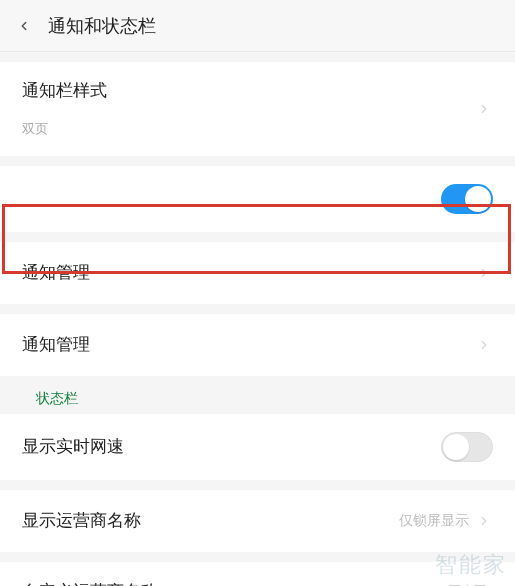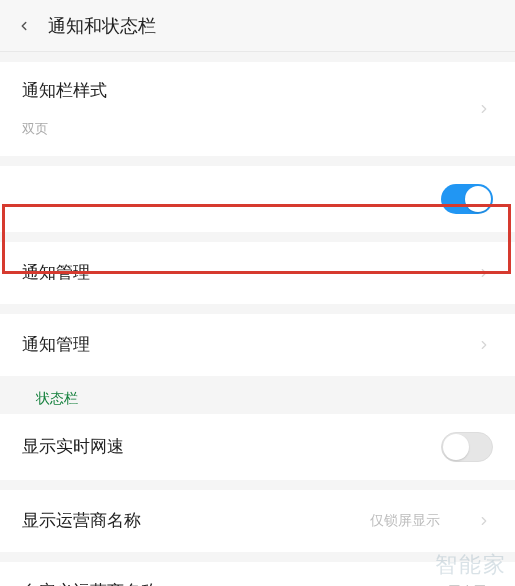--- a/index.html
+++ b/index.html
@@ -7,21 +7,21 @@
   .screen { width: 515px; height: 586px; background: #f5f5f5; position: relative; }
   .header { height: 52px; background: #f7f7f7; display: flex; align-items: center; padding: 0 12px; border-bottom: 1px solid #e8e8e8; }
   .back-icon { width: 24px; height: 24px; display: flex; align-items: center; justify-content: center; margin-right: 12px; }
   .header-title { font-size: 18px; color: #222; font-weight: 400; }
   .content { overflow: hidden; }
   .group { background: #ffffff; margin-top: 10px; }
   .row { display: flex; align-items: center; padding: 18px 22px; min-height: 62px; background: #fff; position: relative; }
   .row-main { flex: 1; display: flex; flex-direction: column; justify-content: center; }
   .row-title { font-size: 17px; color: #222; line-height: 1.3; }
   .row-sub { font-size: 13px; color: #aaa; margin-top: 18px; }
-  .row-right { display: flex; align-items: center; gap: 29px; }
+  .row-right { display: flex; align-items: center; }
   .chevron { width: 18px; height: 18px; display: flex; align-items: center; justify-content: center; opacity: 0.35; }
   .value-text { font-size: 14px; color: #bdbdbd; margin-right: 6px; }
   .toggle { width: 52px; height: 30px; border-radius: 15px; position: relative; }
   .toggle.on { background: #2196f3; }
   .toggle.off { background: #e6e6e6; border: 1px solid #ddd; }
   .toggle .knob { width: 26px; height: 26px; border-radius: 50%; background: #fff; position: absolute; top: 2px; box-shadow: 0 1px 2px rgba(0,0,0,0.15); }
   .toggle.on .knob { right: 2px; }
   .toggle.off .knob { left: 1px; top: 1px; }
   .section-label { font-size: 14px; color: #15803d; padding: 14px 36px 6px; }
   .highlight { position: absolute; border: 3px solid #d63a2f; pointer-events: none; }

